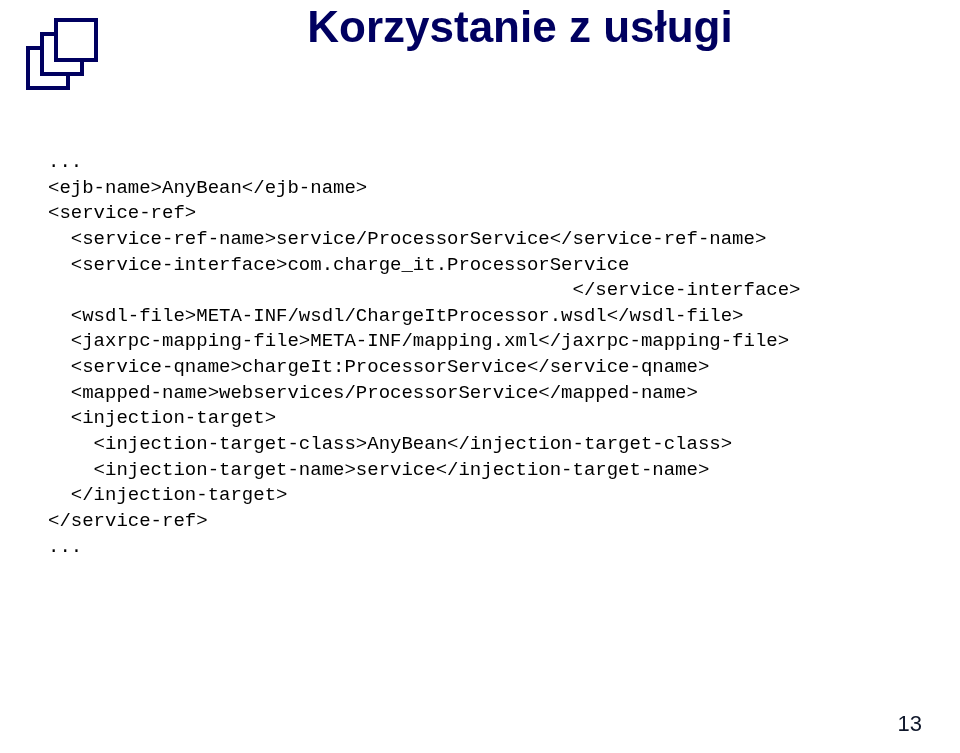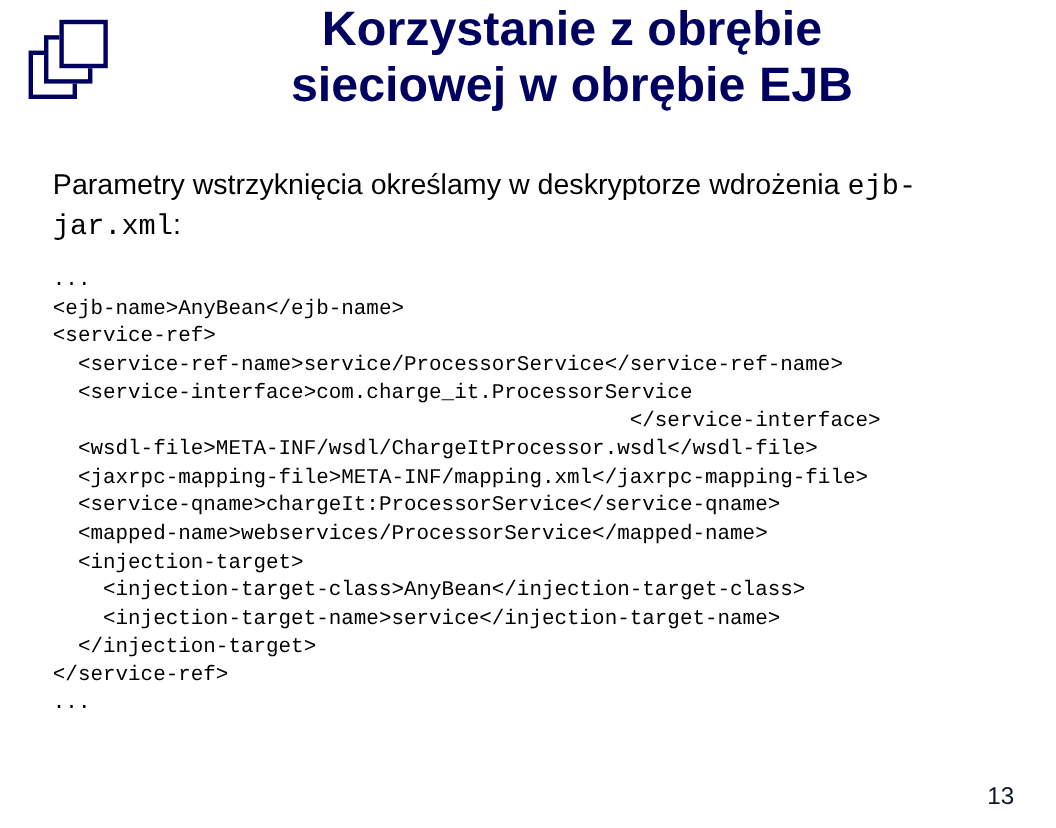--- a/index.html
+++ b/index.html
@@ -73,28 +73,24 @@
 </head>
 <body>
 
 <div class="logo">
   <div class="sq" style="top:28px; left:0;"></div>
   <div class="sq" style="top:14px; left:14px;"></div>
   <div class="sq" style="top:0; left:28px;"></div>
 </div>
 
 <div class="title-block">
-  <div class="title-line">Korzystanie z obrębie</div>
-  <div class="title-line">sieciowej w obrębie EJB</div>
+  <div class="title-line">Korzystanie z usługi</div>
 </div>
 
 <div class="body-text">
-  <div class="intro">
-    <span>Parametry wstrzyknięcia określamy w deskryptorze wdrożenia </span><span class="mono">ejb-jar.xml</span><span>:</span>
-  </div>
   <div class="code">...
 &lt;ejb-name&gt;AnyBean&lt;/ejb-name&gt;
 &lt;service-ref&gt;
   &lt;service-ref-name&gt;service/ProcessorService&lt;/service-ref-name&gt;
   &lt;service-interface&gt;com.charge_it.ProcessorService
                                               &lt;/service-interface&gt;
   &lt;wsdl-file&gt;META-INF/wsdl/ChargeItProcessor.wsdl&lt;/wsdl-file&gt;
   &lt;jaxrpc-mapping-file&gt;META-INF/mapping.xml&lt;/jaxrpc-mapping-file&gt;
   &lt;service-qname&gt;chargeIt:ProcessorService&lt;/service-qname&gt;
   &lt;mapped-name&gt;webservices/ProcessorService&lt;/mapped-name&gt;

